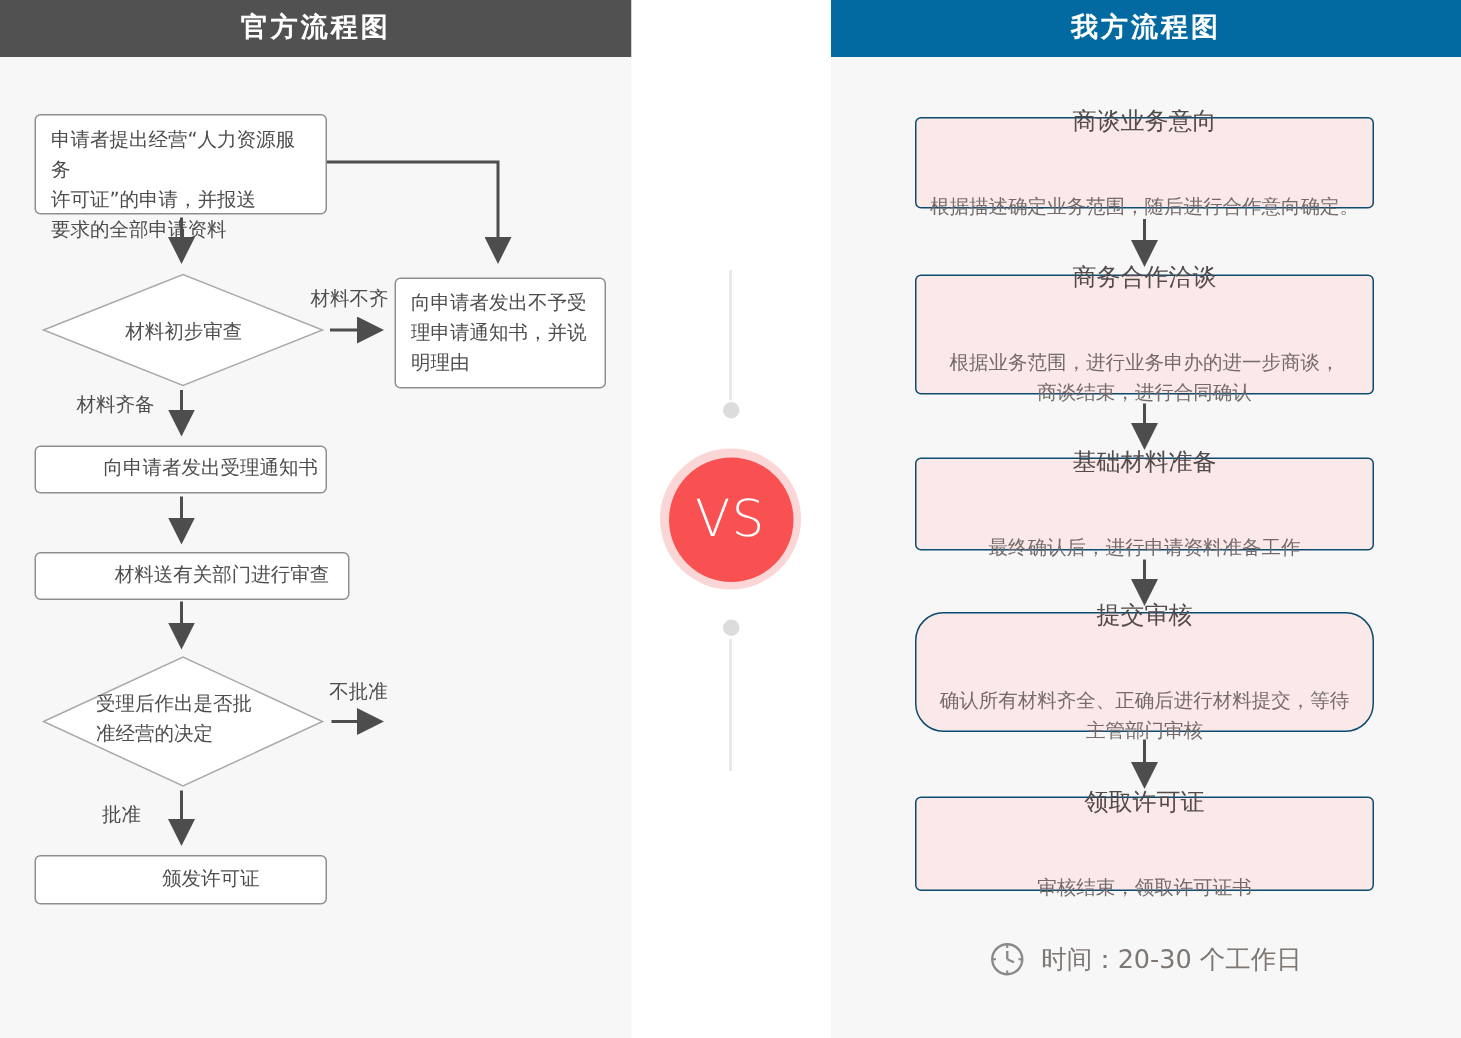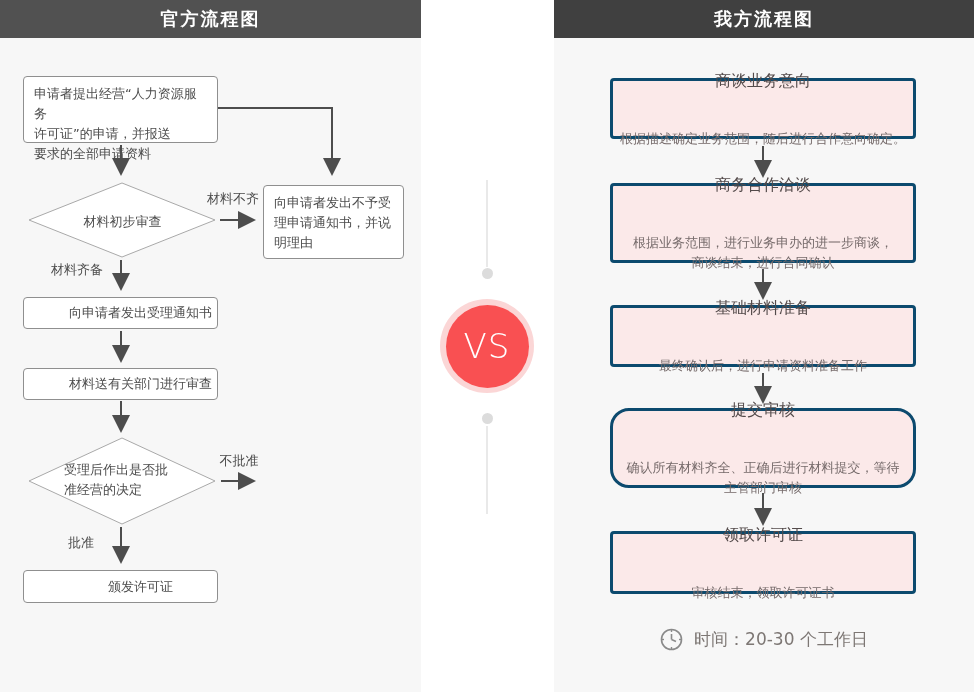--- a/index.html
+++ b/index.html
@@ -13,21 +13,21 @@
   
   .panel{position:absolute;top:0;height:692px;background:#f7f7f7;}
   .panel.left{left:0;width:421px;}
   .panel.right{left:554px;width:420px;}
   .panel-header{
     position:absolute;top:0;left:0;right:0;height:38px;line-height:38px;
     text-align:center;color:#ffffff;font-size:18px;font-weight:bold;
     letter-spacing:2px;
   }
   .panel-header.dark{background:#515151;}
-  .panel-header.red{background:#404040;}
+  .panel-header.red{background:#0369a1;}
 
   
   .flow-svg{position:absolute;left:0;top:0;}
   .fbox{
     position:absolute;background:#ffffff;border:1px solid #8f8f8f;
     border-radius:4px;box-sizing:border-box;font-size:13px;line-height:20px;
     color:#4d4d4d;
     padding-left:40px;
   }
   .fbox.pad{padding:7px 10px;}
@@ -46,21 +46,21 @@
   }
   .vs-circle{
     width:83px;height:83px;border-radius:50%;background:#f95052;
     display:flex;align-items:center;justify-content:center;
     color:#ffffff;font-size:34px;font-weight:300;letter-spacing:1px;
   }
 
   
   .pbox{
     position:absolute;left:56px;width:306px;background:#fbe9e9;
-    border:3px solid #0c4a6e;border-radius:4px;box-sizing:border-box;
+    border:1px solid #0c4a6e;border-radius:4px;box-sizing:border-box;
     display:flex;flex-direction:column;align-items:center;justify-content:center;
     text-align:center;
     gap:16px;
   }
   .pbox .ptitle{font-size:16px;color:#534a4a;line-height:24px;}
   .pbox .pdesc{font-size:13px;color:#756a6a;line-height:20px;margin-top:20px;white-space:pre-line;}
   .time-row{
     position:absolute;left:0;right:0;top:622px;height:34px;
     display:flex;align-items:center;justify-content:center;gap:11px;
     color:#7d7774;font-size:17px;
@@ -113,21 +113,21 @@
     <div class="dlabel" style="left:205px;top:190px;width:56px;">材料不齐</div>
 
     <div class="fbox pad pre" style="left:263px;top:185px;width:141px;height:74px;">向申请者发出不予受
 理申请通知书，并说
 明理由</div>
 
     <div class="dlabel" style="left:49px;top:261px;width:56px;">材料齐备</div>
 
     <div class="fbox center" style="left:23px;top:297px;width:195px;height:32px;">向申请者发出受理通知书</div>
 
-    <div class="fbox center" style="left:23px;top:368px;width:195px;height:32px;">材料送有关部门进行审查</div>
+    <div class="fbox center" style="left:23px;top:368px;width:210px;height:32px;">材料送有关部门进行审查</div>
 
     <div class="dtext pre" style="left:64px;top:460px;width:116px;">受理后作出是否批
 准经营的决定</div>
 
     <div class="dlabel" style="left:217px;top:452px;width:44px;">不批准</div>
 
 
     <div class="dlabel" style="left:66px;top:534px;width:30px;">批准</div>
 
     <div class="fbox center" style="left:23px;top:570px;width:195px;height:33px;">颁发许可证</div>

